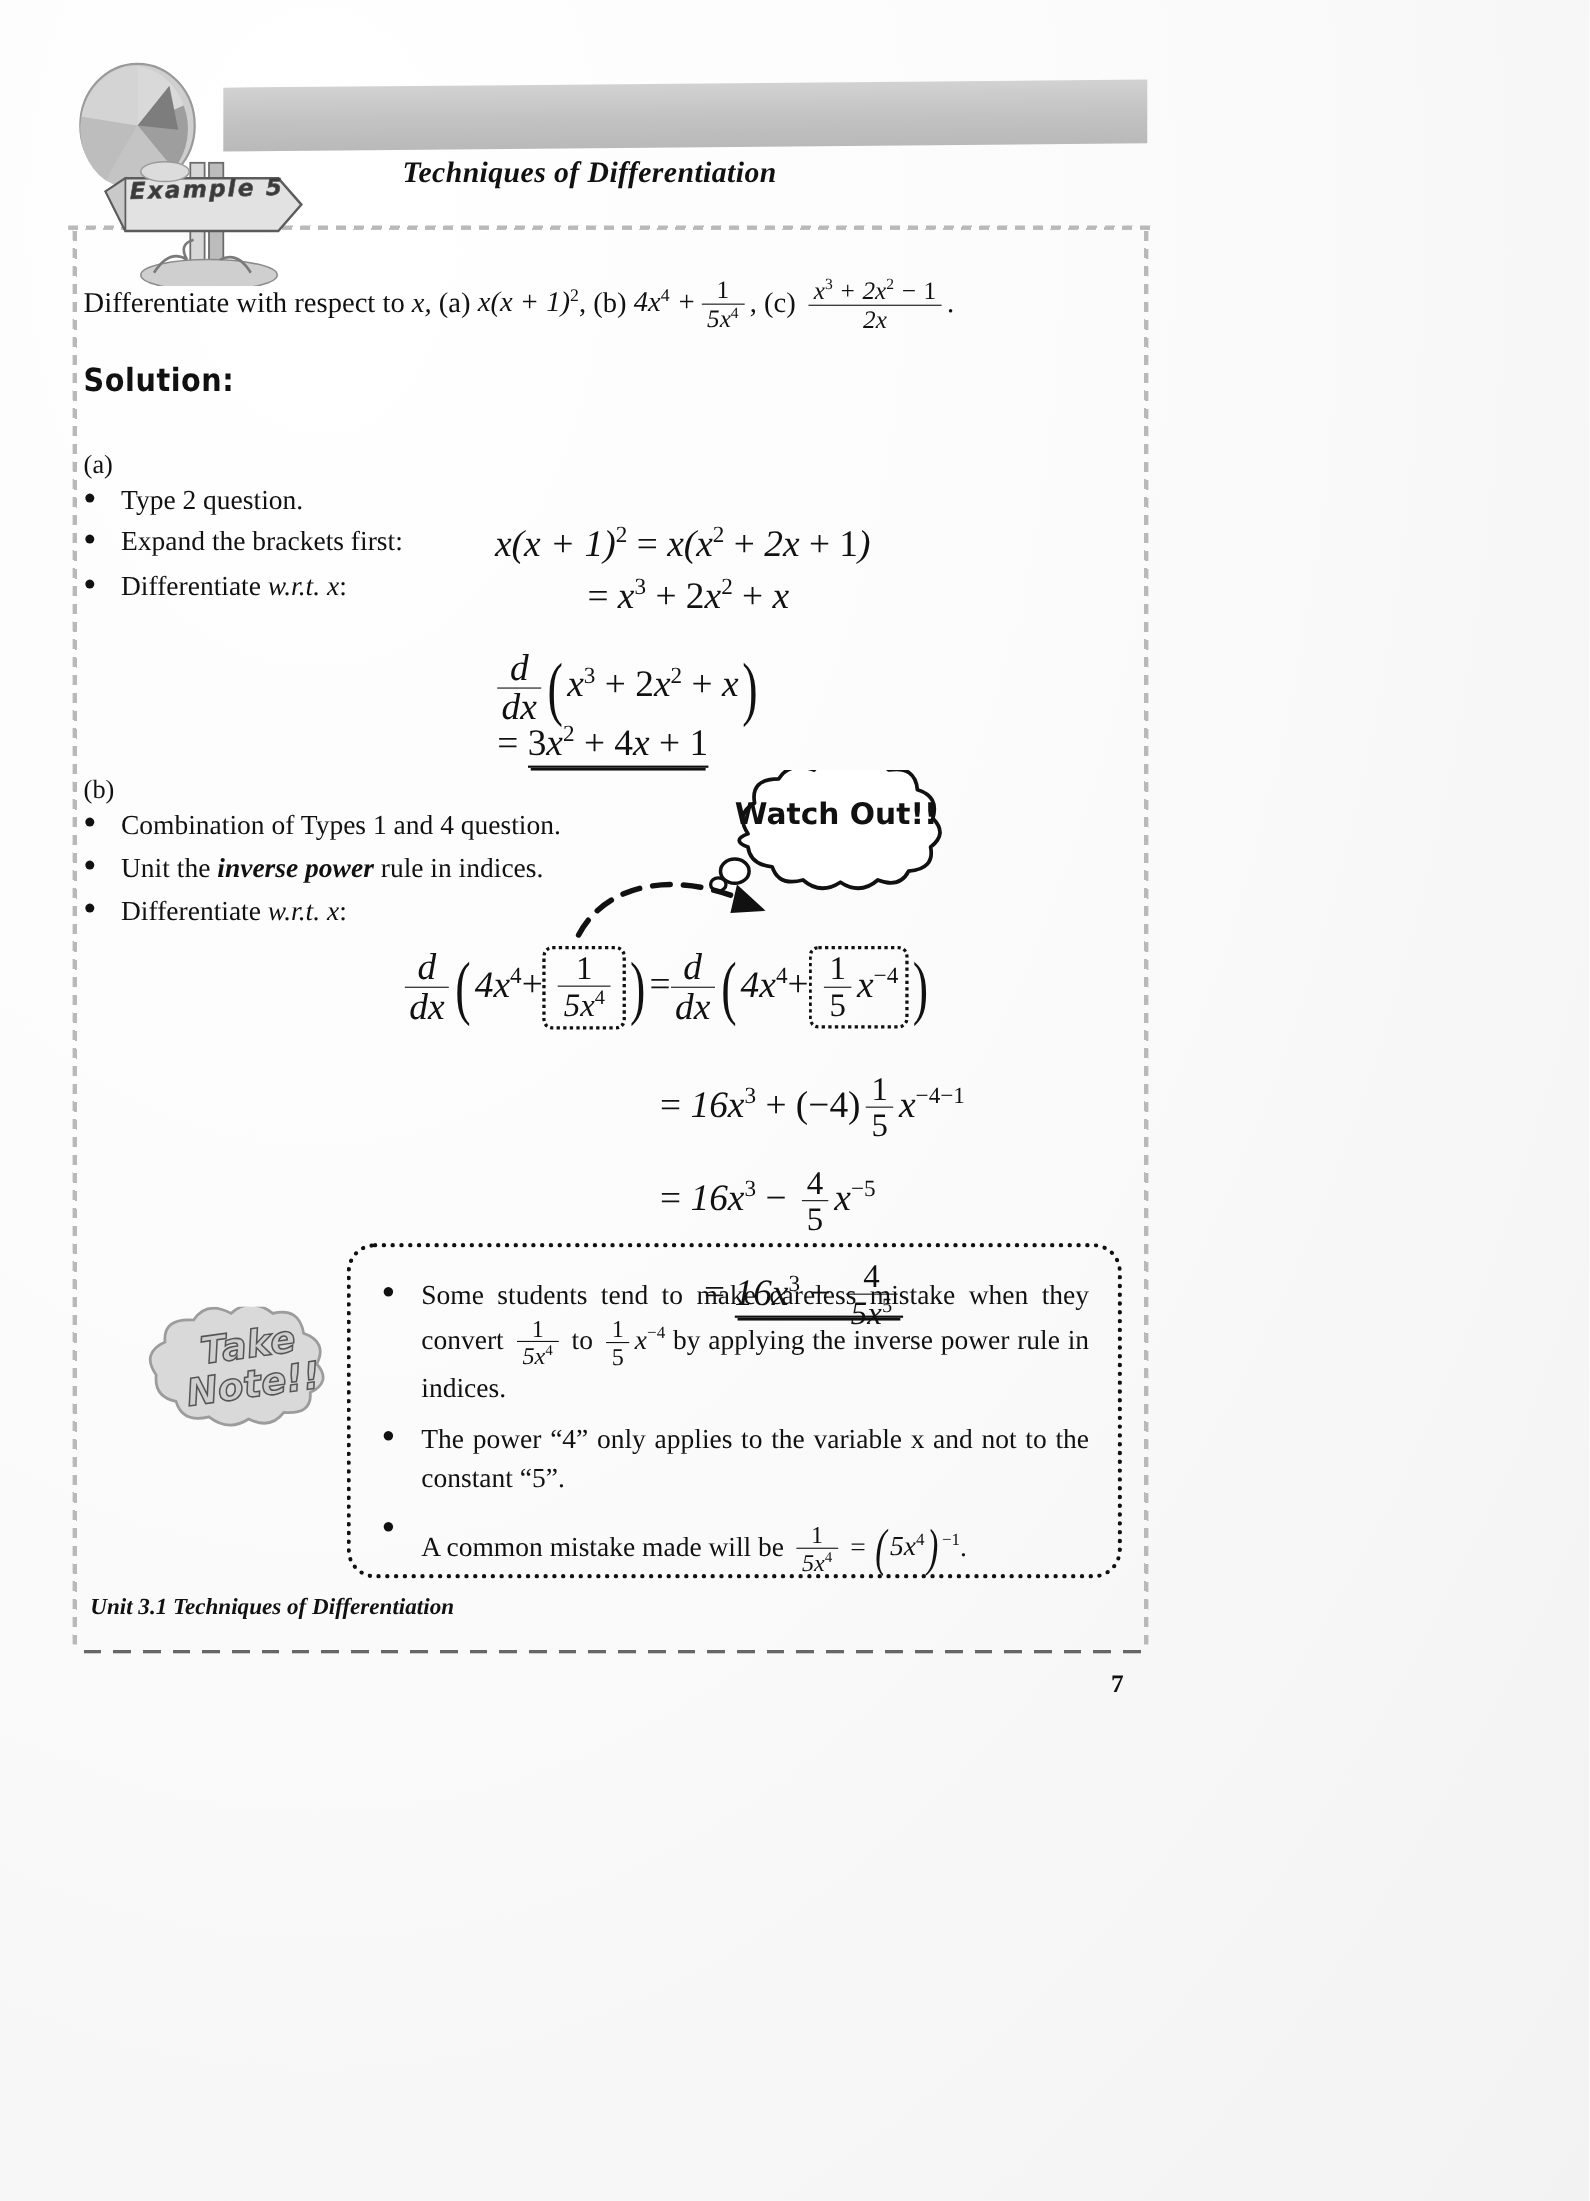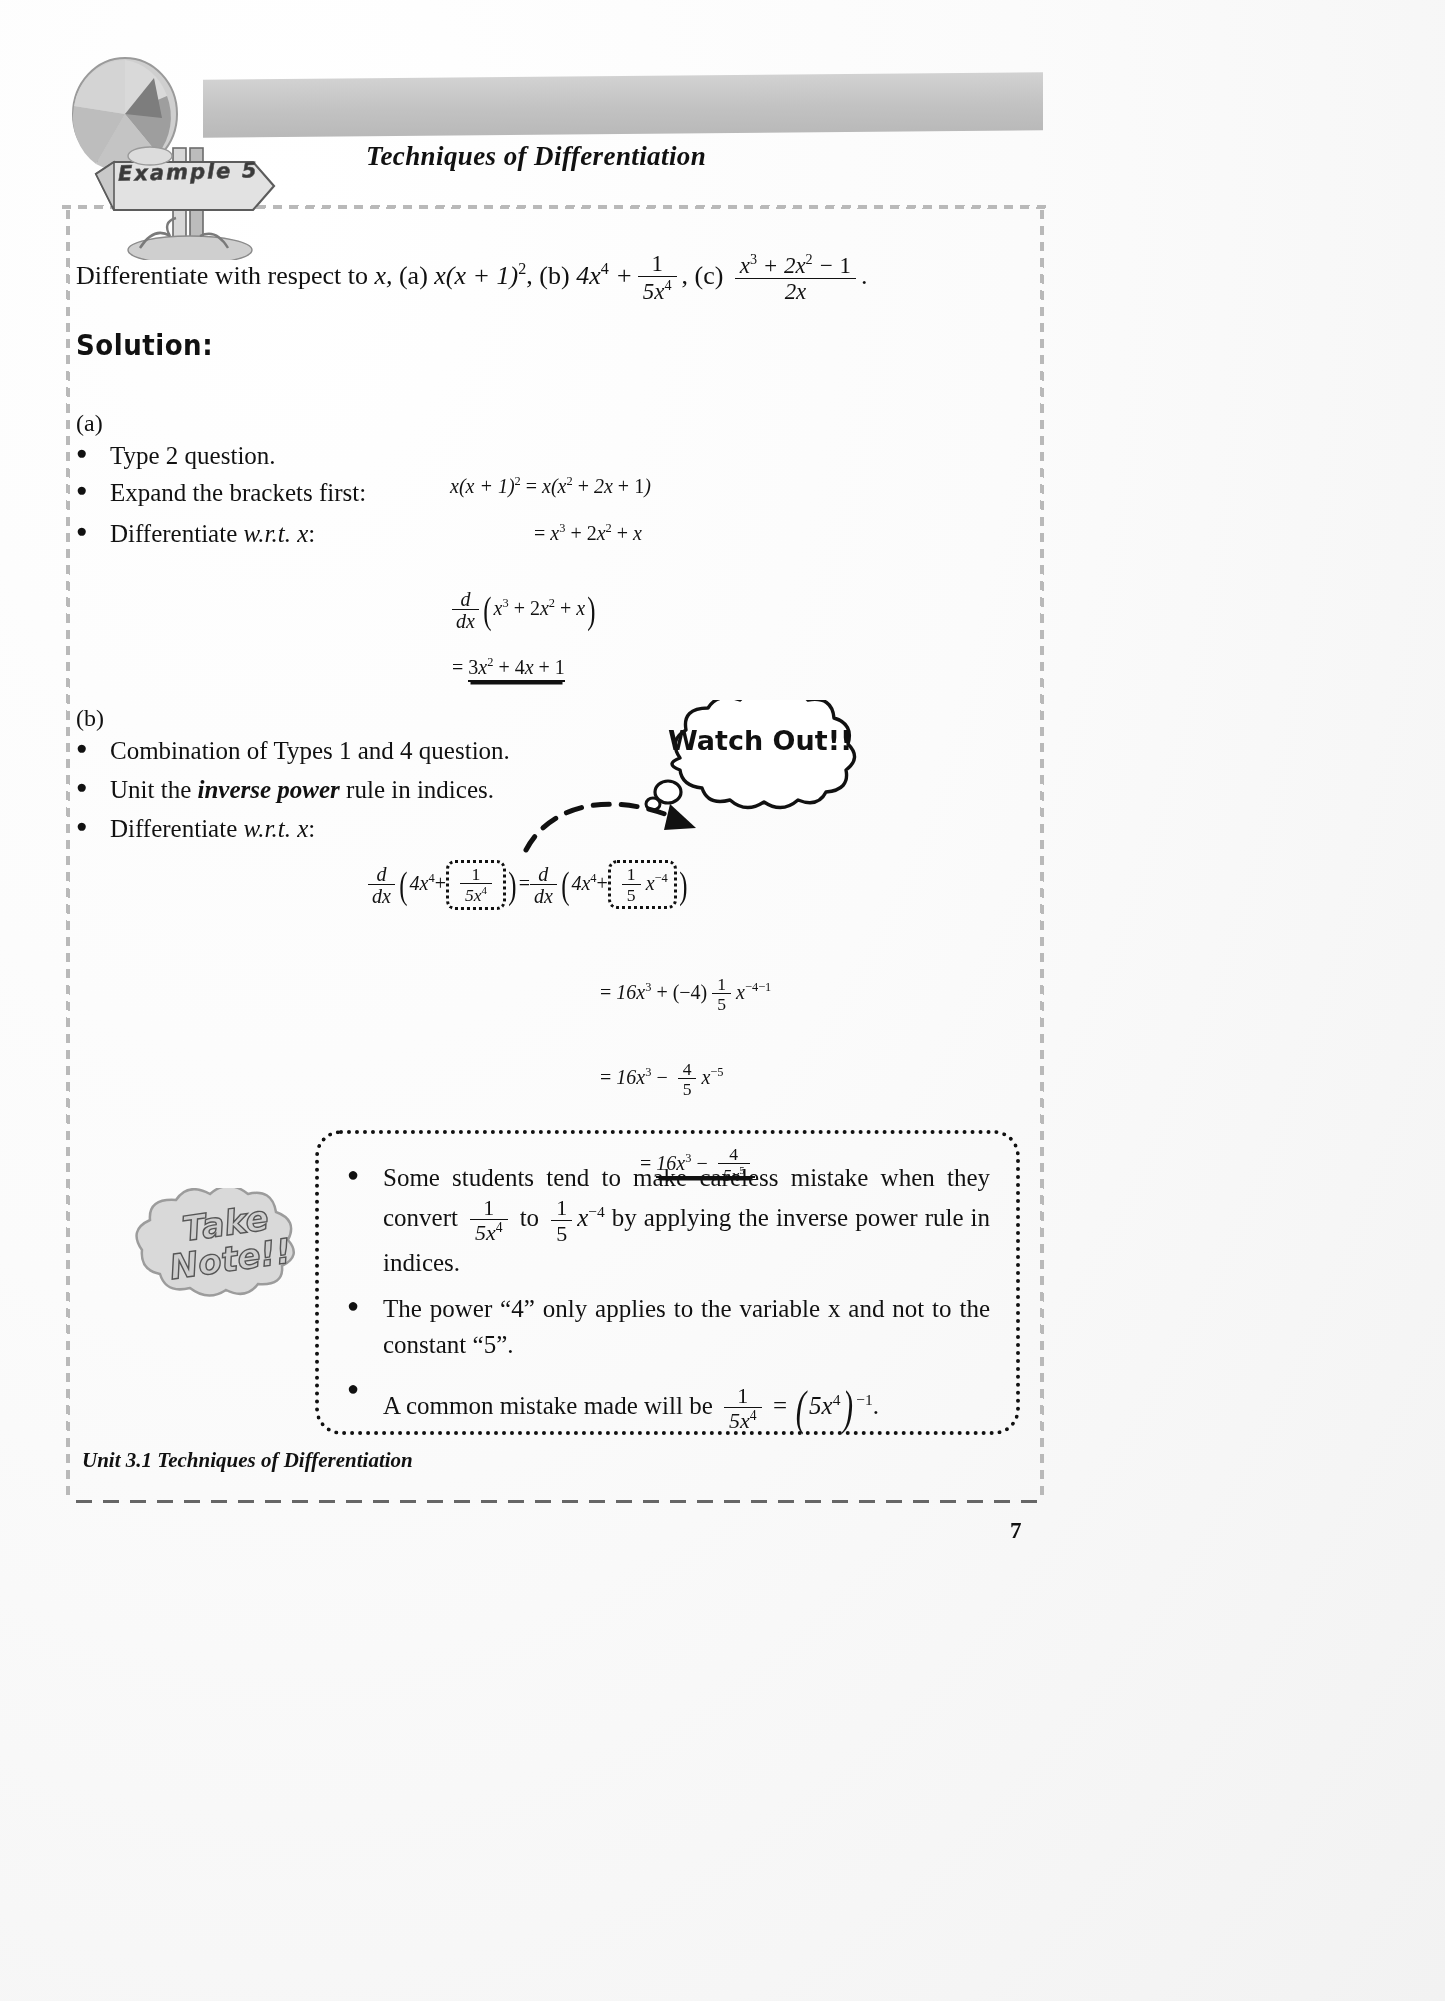--- a/index.html
+++ b/index.html
@@ -76,21 +76,21 @@
     position:absolute;left:76px;top:328px;
     font-family:"DejaVu Sans Condensed","DejaVu Sans", sans-serif;
     font-weight:700;font-size:29px;letter-spacing:0.5px;color:#111;text-align:center;
   }
   .part-label{position:absolute;font-size:24px;}
   .bullet-row{position:absolute;font-size:25px;display:flex;}
   .bullet-row .dot{
     width:34px;flex:0 0 34px;font-size:19px;line-height:1.35;
   }
   .bullet-row .txt{flex:1;line-height:1.3;}
-  .eq{position:absolute;font-size:20px;white-space:nowrap;}
+  .eq{position:absolute;font-size:34px;white-space:nowrap;}
   .dunder{
     border-bottom:2px solid #111;
     box-shadow:0 5px 0 -2.5px #111;
     padding-bottom:2px;
   }
   
   .ddx{
     display:inline-block;vertical-align:middle;text-align:center;
     line-height:1.0;margin-right:2px;
   }

